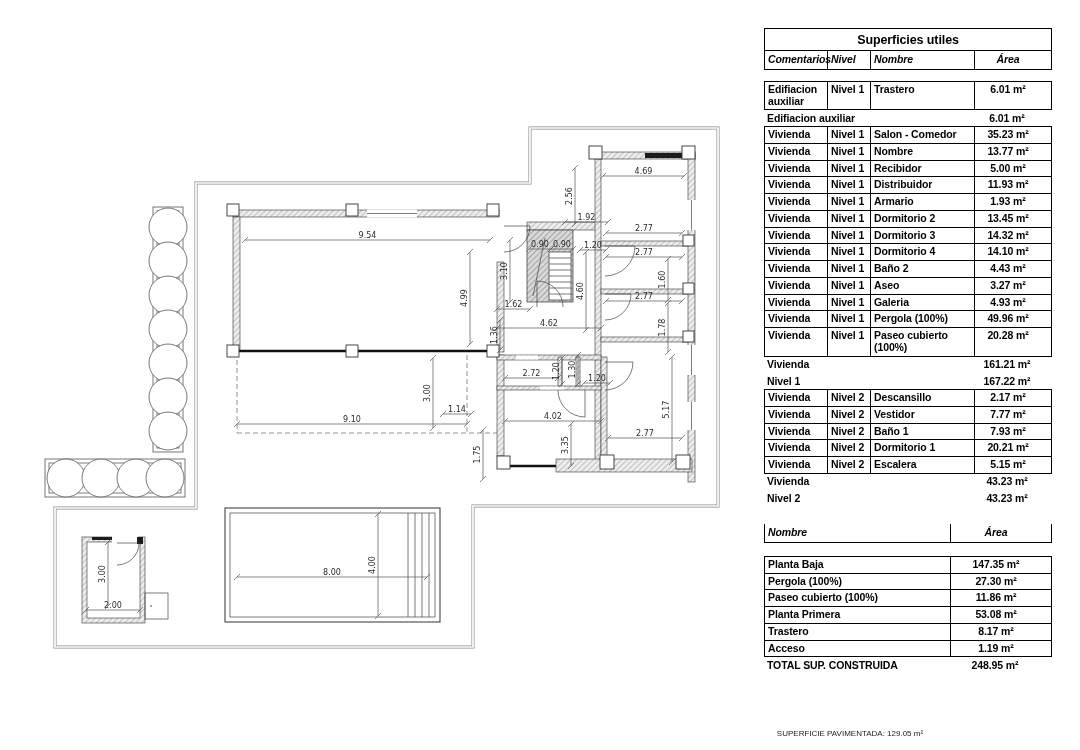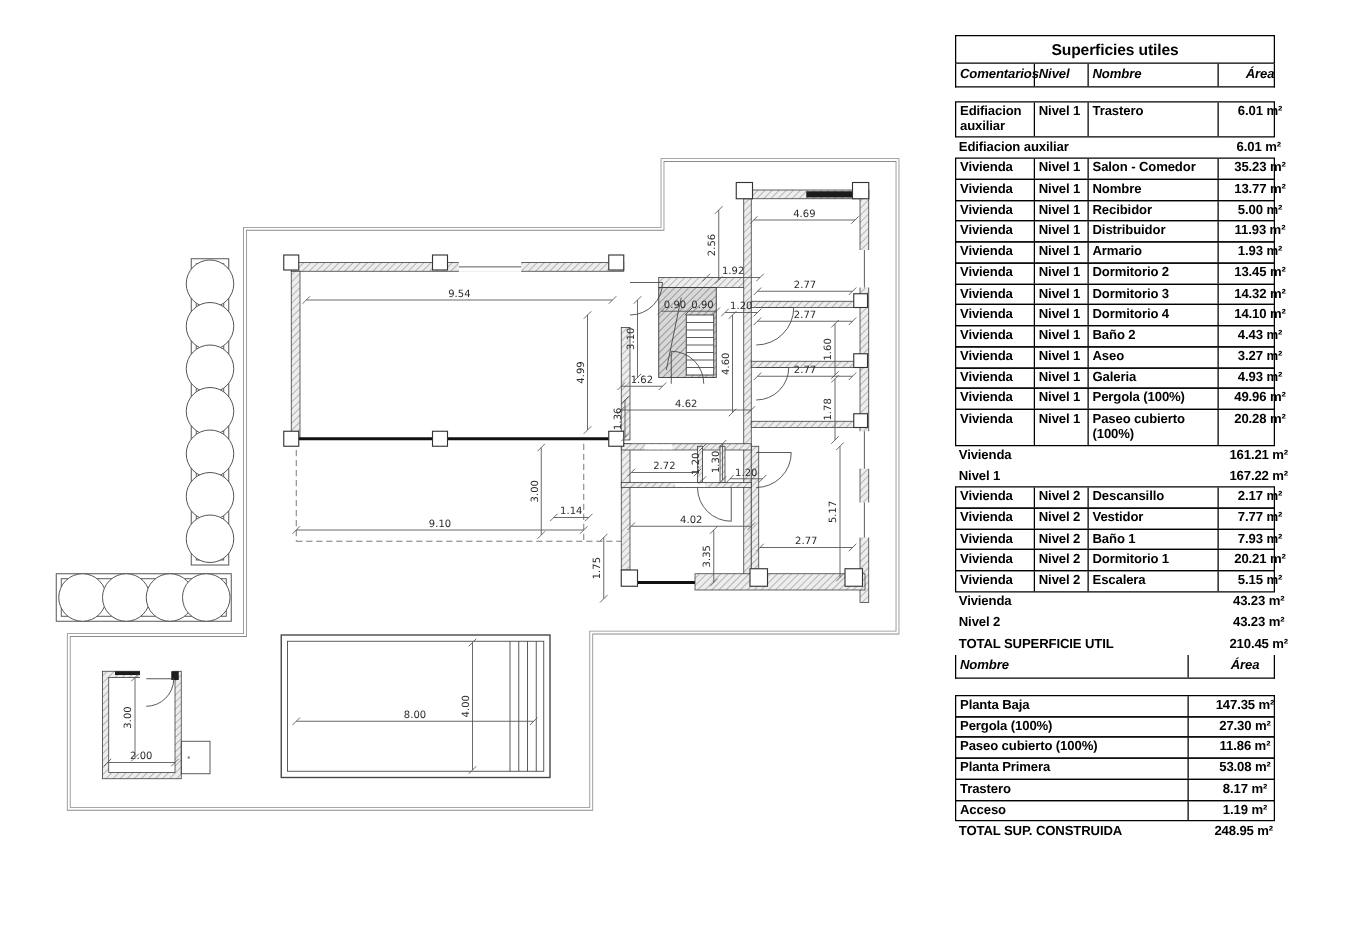--- a/index.html
+++ b/index.html
@@ -18,21 +18,21 @@
   .door{stroke:#444;stroke-width:0.7;fill:none;}
   .bound1{fill:none;stroke:#8a8a8a;stroke-width:3;}
   .bound2{fill:none;stroke:#fff;stroke-width:1.7;}
   .shrub{fill:#fff;stroke:#555;stroke-width:0.8;}
   .whitegap{fill:#fff;stroke:none;}
   .dark{fill:#1c1c1c;stroke:none;}
   .dimline,.dimtick{stroke:#555;stroke-width:0.7;}
   .dimtext{font:8px "DejaVu Sans",sans-serif;fill:#2b2b2b;text-anchor:middle;}
 
   
-  .t{position:absolute;width:256px;font-weight:700;font-size:10.5px;color:#000;
+  .t{position:absolute;width:288px;font-weight:700;font-size:10.5px;color:#000;
      letter-spacing:-0.1px;line-height:1.12;}
   .t .title{border:1.4px solid #000;text-align:center;font-size:12.5px;padding:4px 0 3px;}
   .g4{display:grid;grid-template-columns:63px 43px 104px 66px;}
   .g2{display:grid;grid-template-columns:186px 90px;}
   .head{border:1.2px solid #000;border-top:none;font-style:italic;}
   .head .tc{padding:3px 3px;}
   .gap1{height:12px;} .gap2{height:14px;}
   .trow{border:1px solid #000;margin-top:-1px;}
   .tc{border-right:1px solid #000;padding:2px 3px;}
   .tc:last-child{border-right:none;}
@@ -473,24 +473,20 @@
           <div class="tc areac">5.15 m²</div>
         </div>
         <div class="srow g4">
           <div class="slabel">Vivienda</div>
           <div class="svalue">43.23 m²</div>
         </div>
         <div class="srow g4">
           <div class="slabel">Nivel 2</div>
           <div class="svalue">43.23 m²</div>
         </div>
-        <div class="srow g4">
-          <div class="slabel">TOTAL SUPERFICIE UTIL</div>
-          <div class="svalue">210.45 m²</div>
-        </div>
       </div>
   </div>
 
   <div class="t t2">
     <div class="head g2" id="c-head">
         <div class="tc">Nombre</div>
         <div class="tc areac">Área</div>
       </div>
     <div class="gap2"></div>
     <div id="c-body">
@@ -518,13 +514,14 @@
           <div class="tc">Acceso</div>
           <div class="tc areac">1.19 m²</div>
         </div>
         <div class="srow g2">
           <div class="slabel">TOTAL SUP. CONSTRUIDA</div>
           <div class="svalue">248.95 m²</div>
         </div>
       </div>
   </div>
 
+  <div class="pav">SUPERFICIE PAVIMENTADA: 129.05 m²</div>
 </div>
 
 </body></html>

